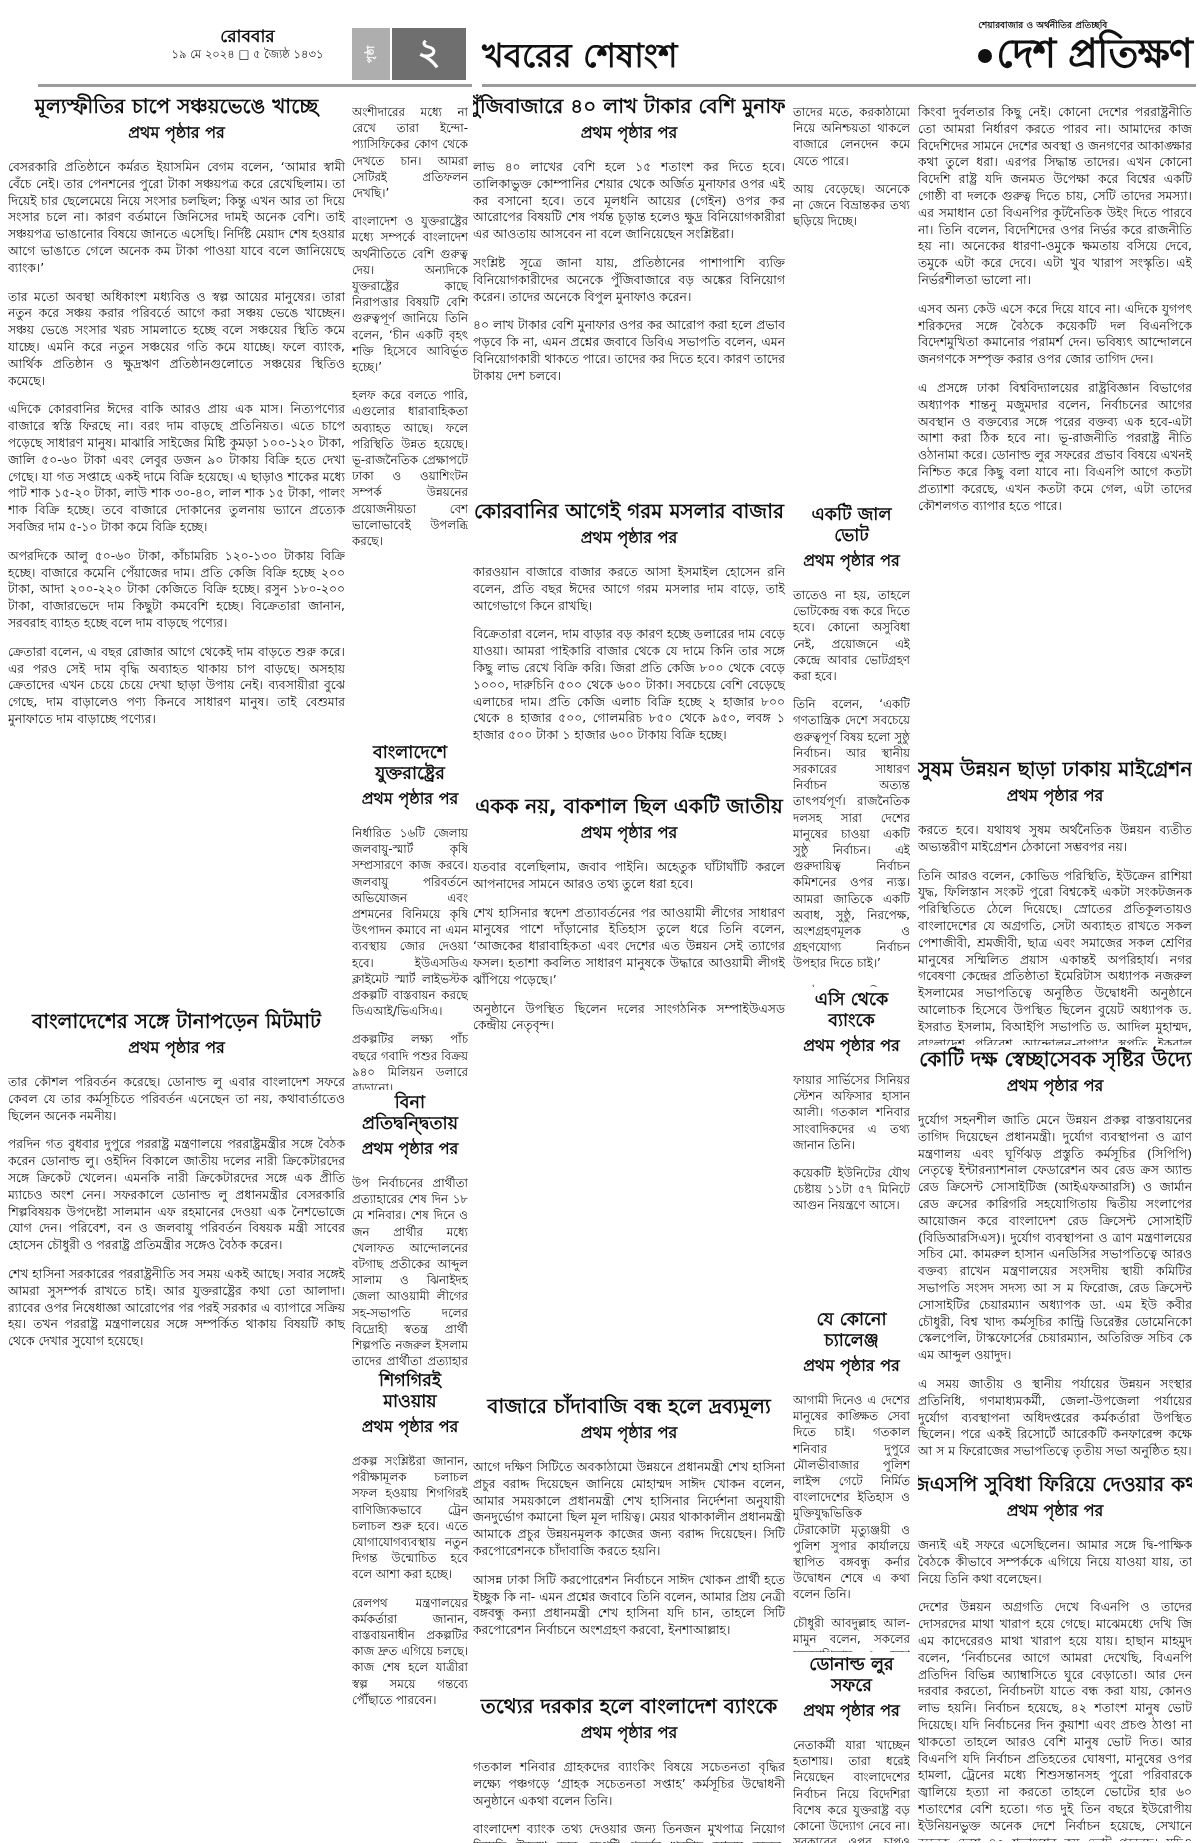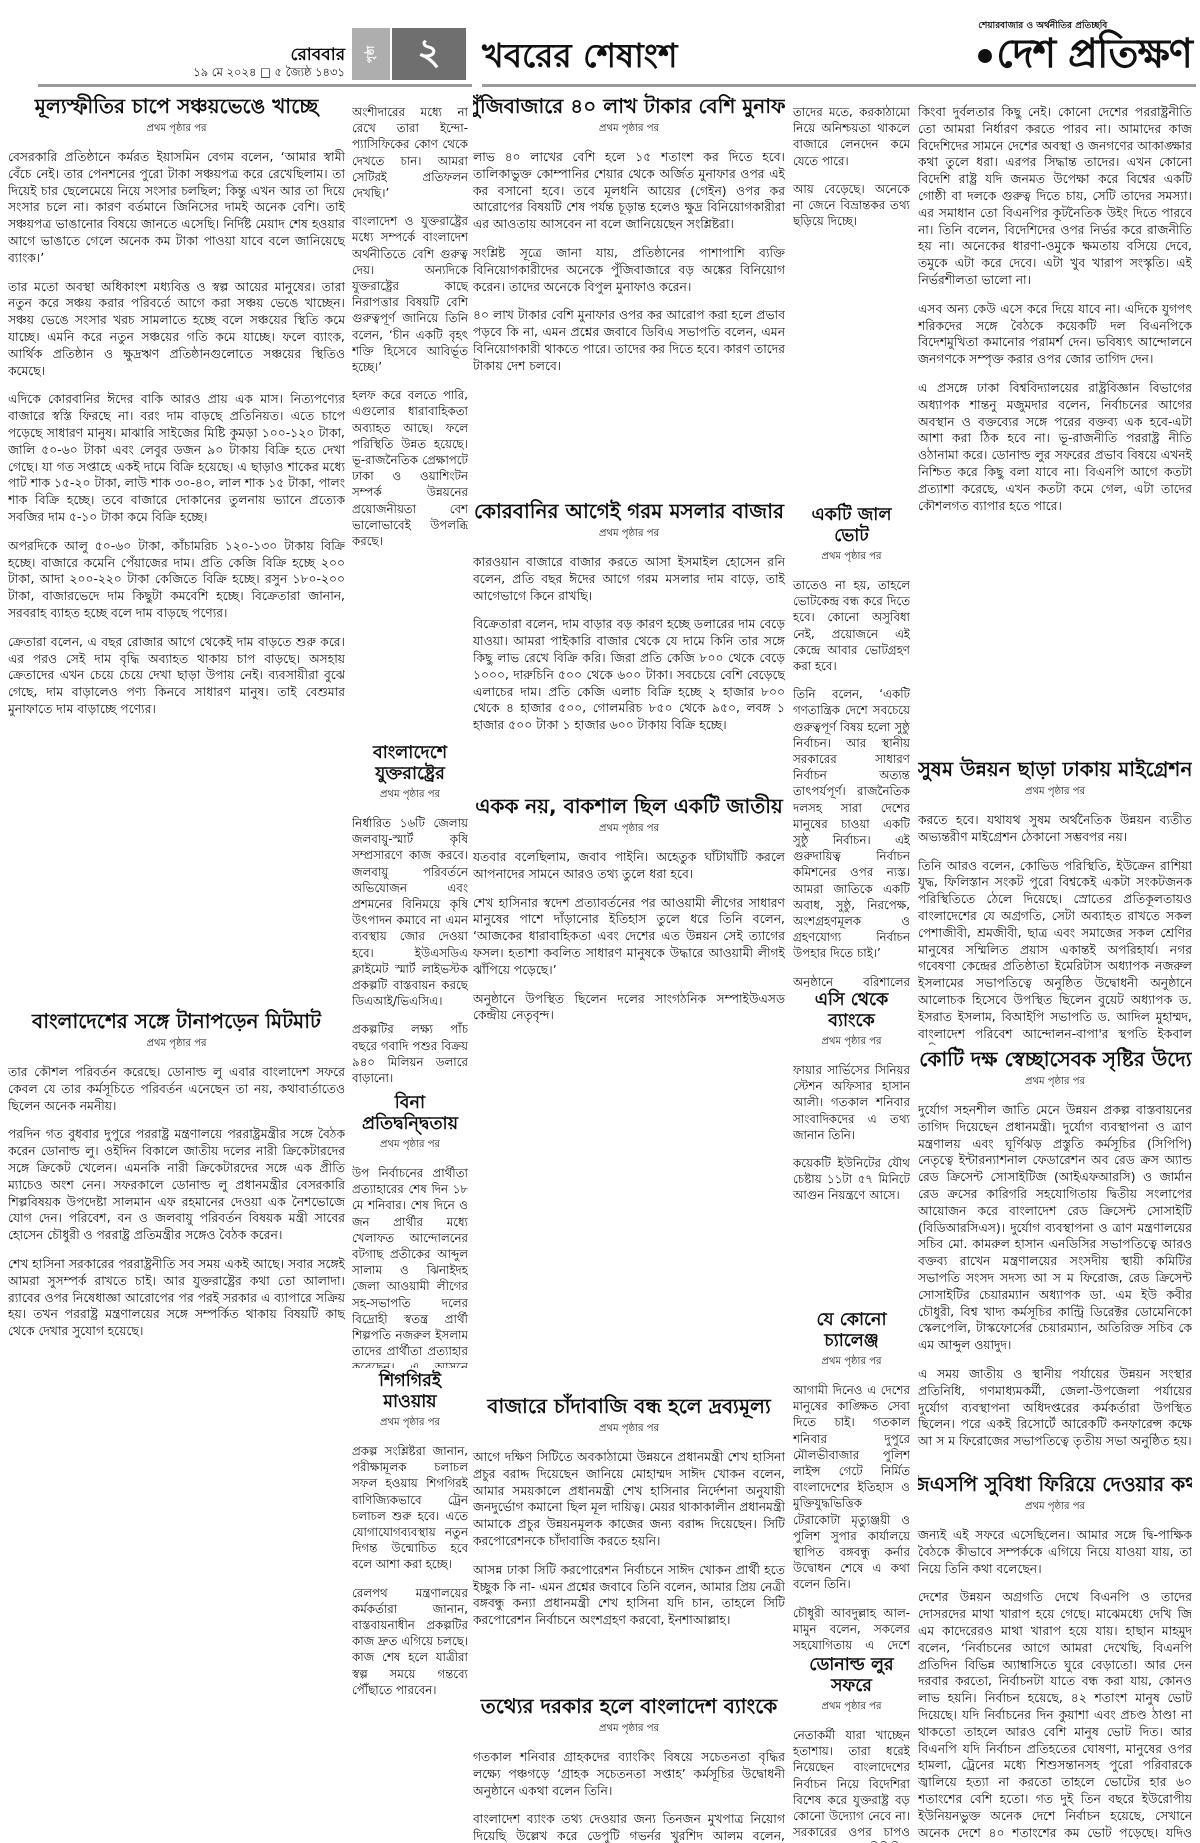--- a/index.html
+++ b/index.html
@@ -1,20 +1,20 @@
 <!DOCTYPE html>
 <html lang="bn"><head>
 <meta charset="utf-8">
 <style>
   html,body{margin:0;padding:0;background:#e8e8e8;}
   .page{position:relative;width:1200px;height:1843px;background:#ffffff;margin:0 auto;
         font-family:"DejaVu Sans","Liberation Sans",sans-serif;color:#111;overflow:hidden;}
   
   .hdr{position:absolute;left:0;top:0;width:1200px;height:88px;}
-  .hdr-date{position:absolute;left:150px;top:44px;width:195px;text-align:right;line-height:1.25;}
+  .hdr-date{position:absolute;left:150px;top:26px;width:195px;text-align:center;line-height:1.25;}
   .hdr-day{font-weight:bold;font-size:17px;}
   .hdr-dateline{font-size:11.5px;}
   .page-tab{position:absolute;left:352px;top:28px;width:38px;height:52px;background:#aeaeae;}
   .page-tab span{position:absolute;left:50%;top:50%;transform:translate(-50%,-50%) rotate(-90deg);
         color:#fff;font-size:10px;font-weight:bold;letter-spacing:1px;white-space:nowrap;}
   .page-num{position:absolute;left:392px;top:28px;width:74px;height:52px;background:#6f6f6f;
         color:#fff;font-size:36px;font-weight:bold;display:flex;align-items:center;justify-content:center;}
   .section-title{position:absolute;left:482px;top:30px;font-size:33px;font-weight:bold;white-space:nowrap;}
   .masthead{position:absolute;right:8px;top:18px;text-align:left;}
   .masthead-tagline{font-size:9px;font-weight:bold;margin-right:6px;}
@@ -29,21 +29,21 @@
   .col-left {left:8px;  width:337px;}
   .col-3    {left:352px;width:116px;}
   .col-mid  {left:473px;width:312px;}
   .col-5    {left:793px;width:117px;}
   .col-right{left:918px;width:274px;}
   .story{overflow:hidden;position:relative;}
   .hl{font-weight:bold;text-align:center;line-height:1.2;margin:2px 0 0 0;}
   .hl-xl{font-size:27px;}
   .hl-wide{font-size:20px;position:relative;left:50%;transform:translateX(-50%);width:max-content;max-width:430px;}
   .hl-sm{font-size:17.5px;}
-  .kicker{font-size:10px;font-weight:normal;text-align:center;margin:2px 0 5px 0;}
+  .kicker{font-size:16px;font-weight:bold;text-align:center;margin:2px 0 5px 0;}
   .story p{margin:12px 0 2px 0;text-align:justify;}
   .col-left .story p,.col-mid .story p,.col-right .story p{font-size:12.3px;line-height:16.8px;}
   .col-3 .story p,.col-5 .story p{font-size:11.8px;line-height:16.2px;}
 </style>
 </head>
 <body>
 
 <div class="page">
 
   <div class="hdr">

